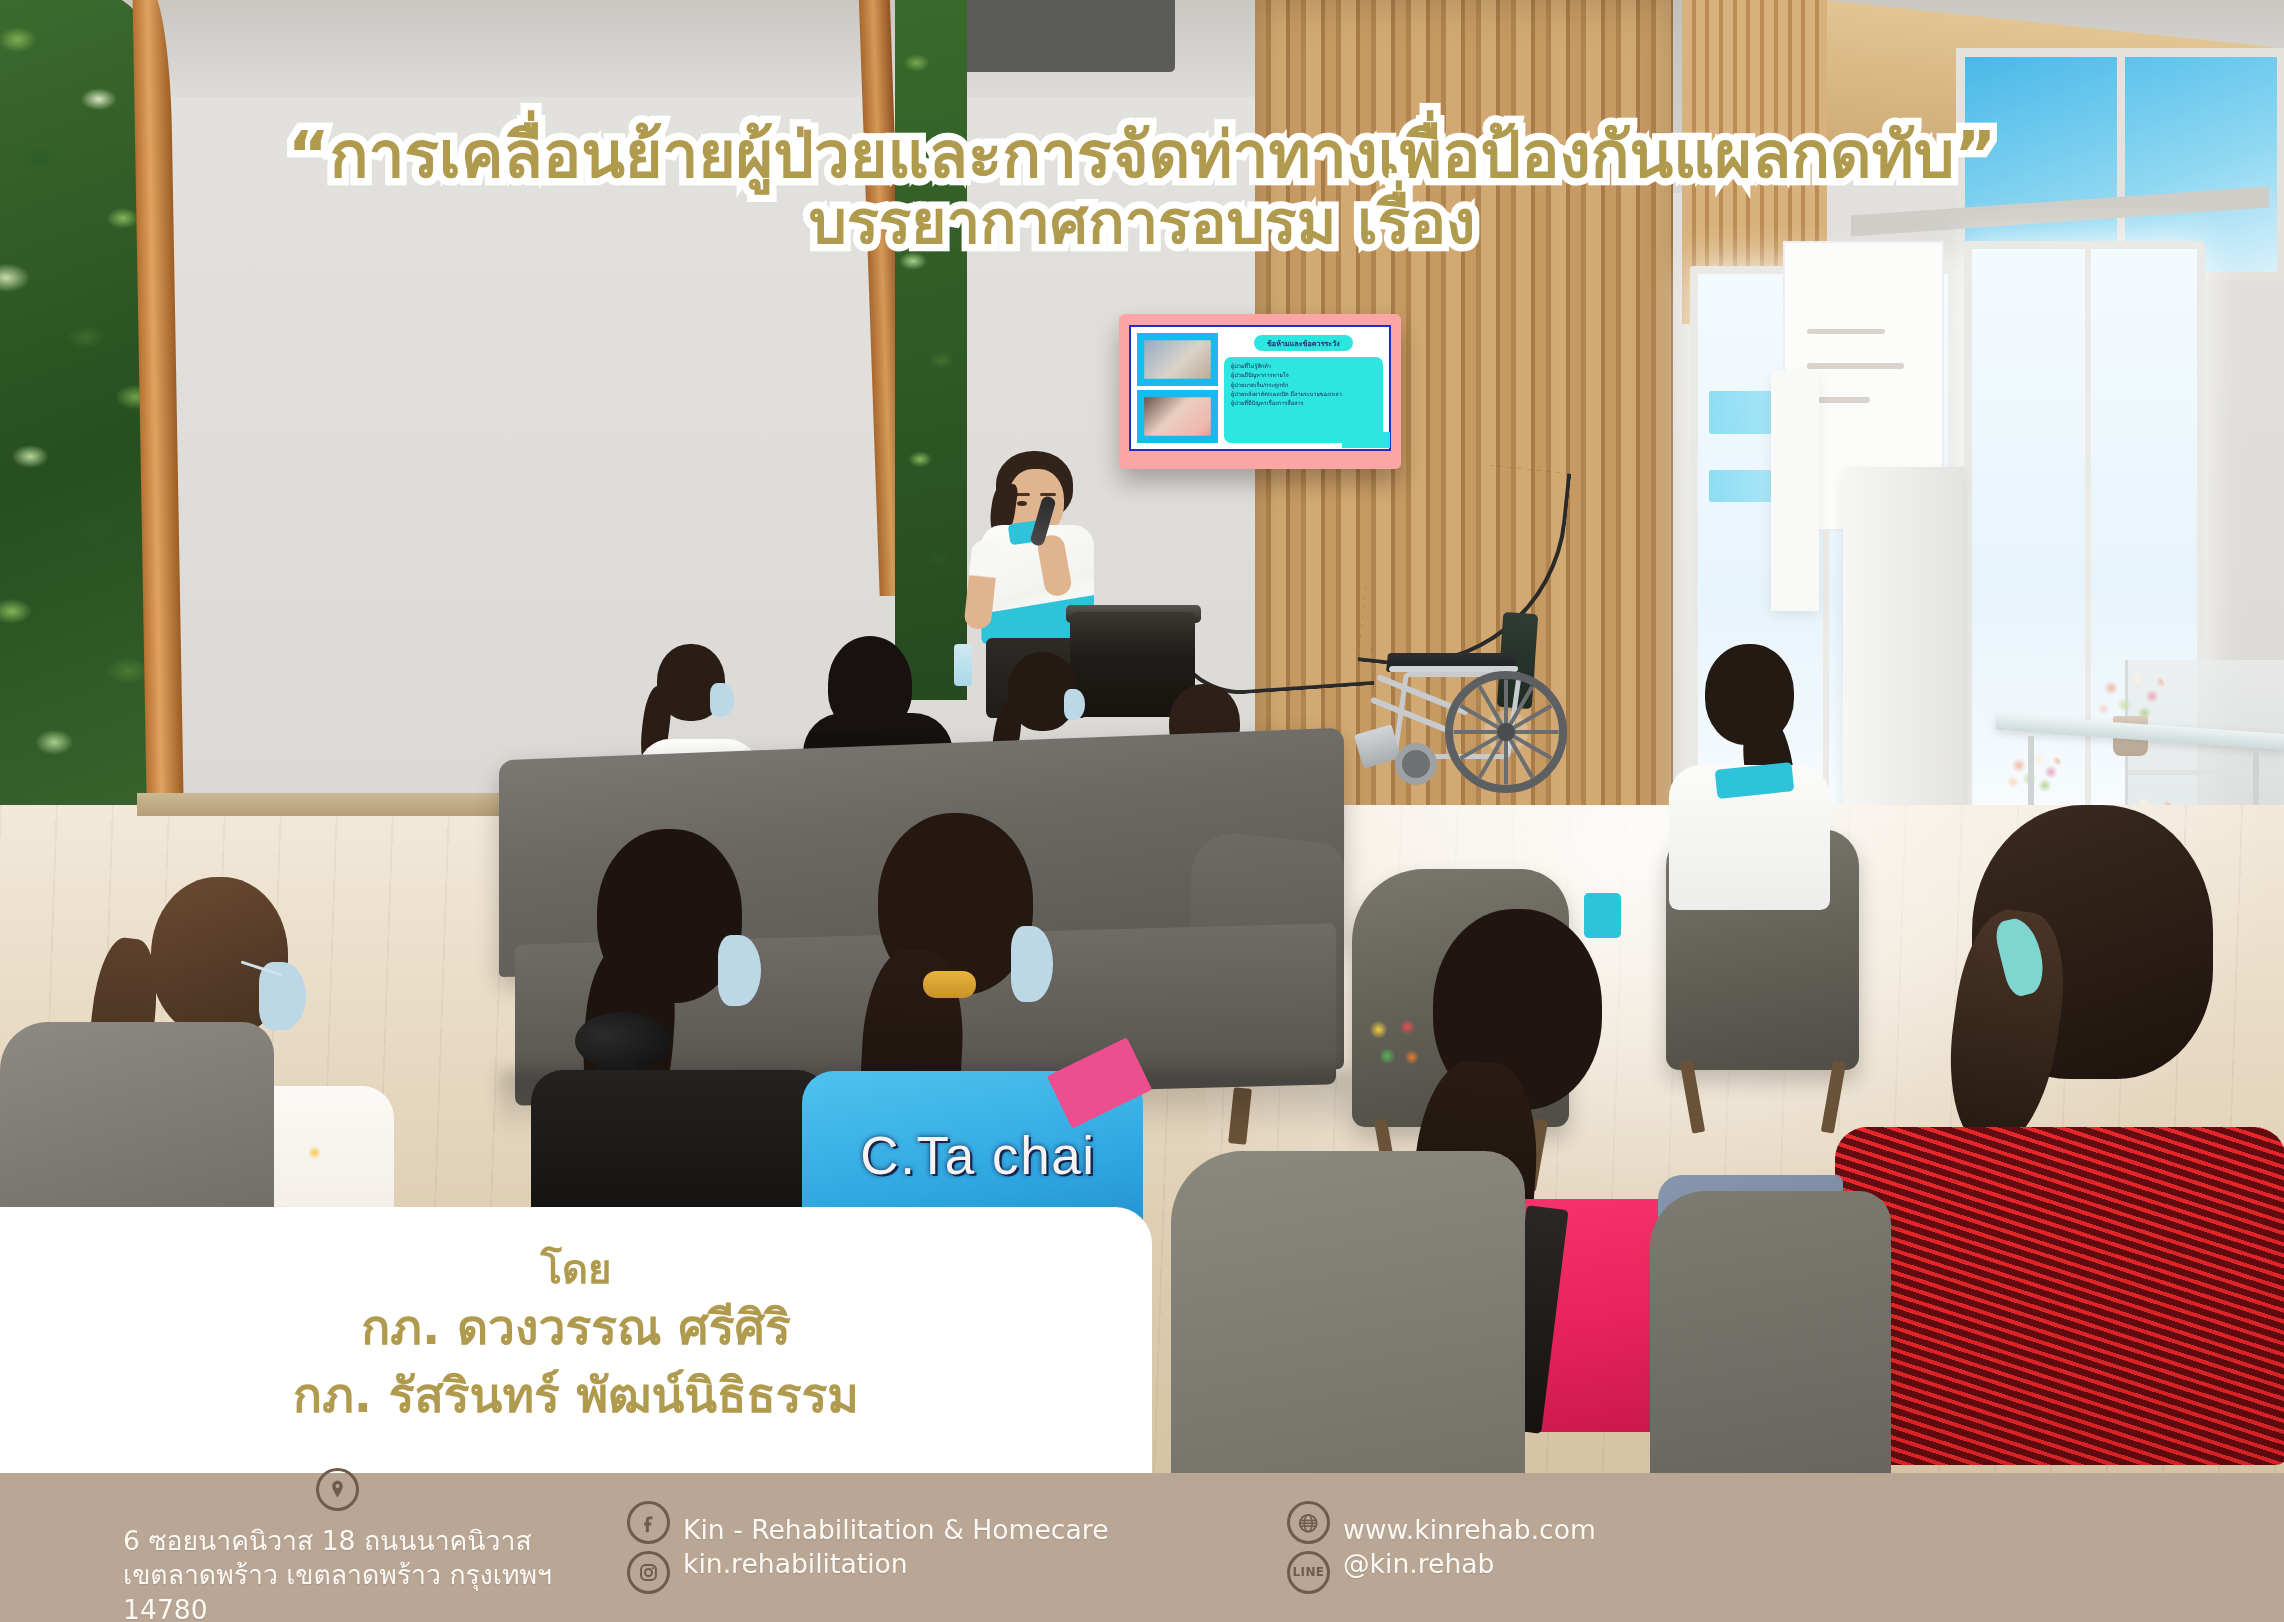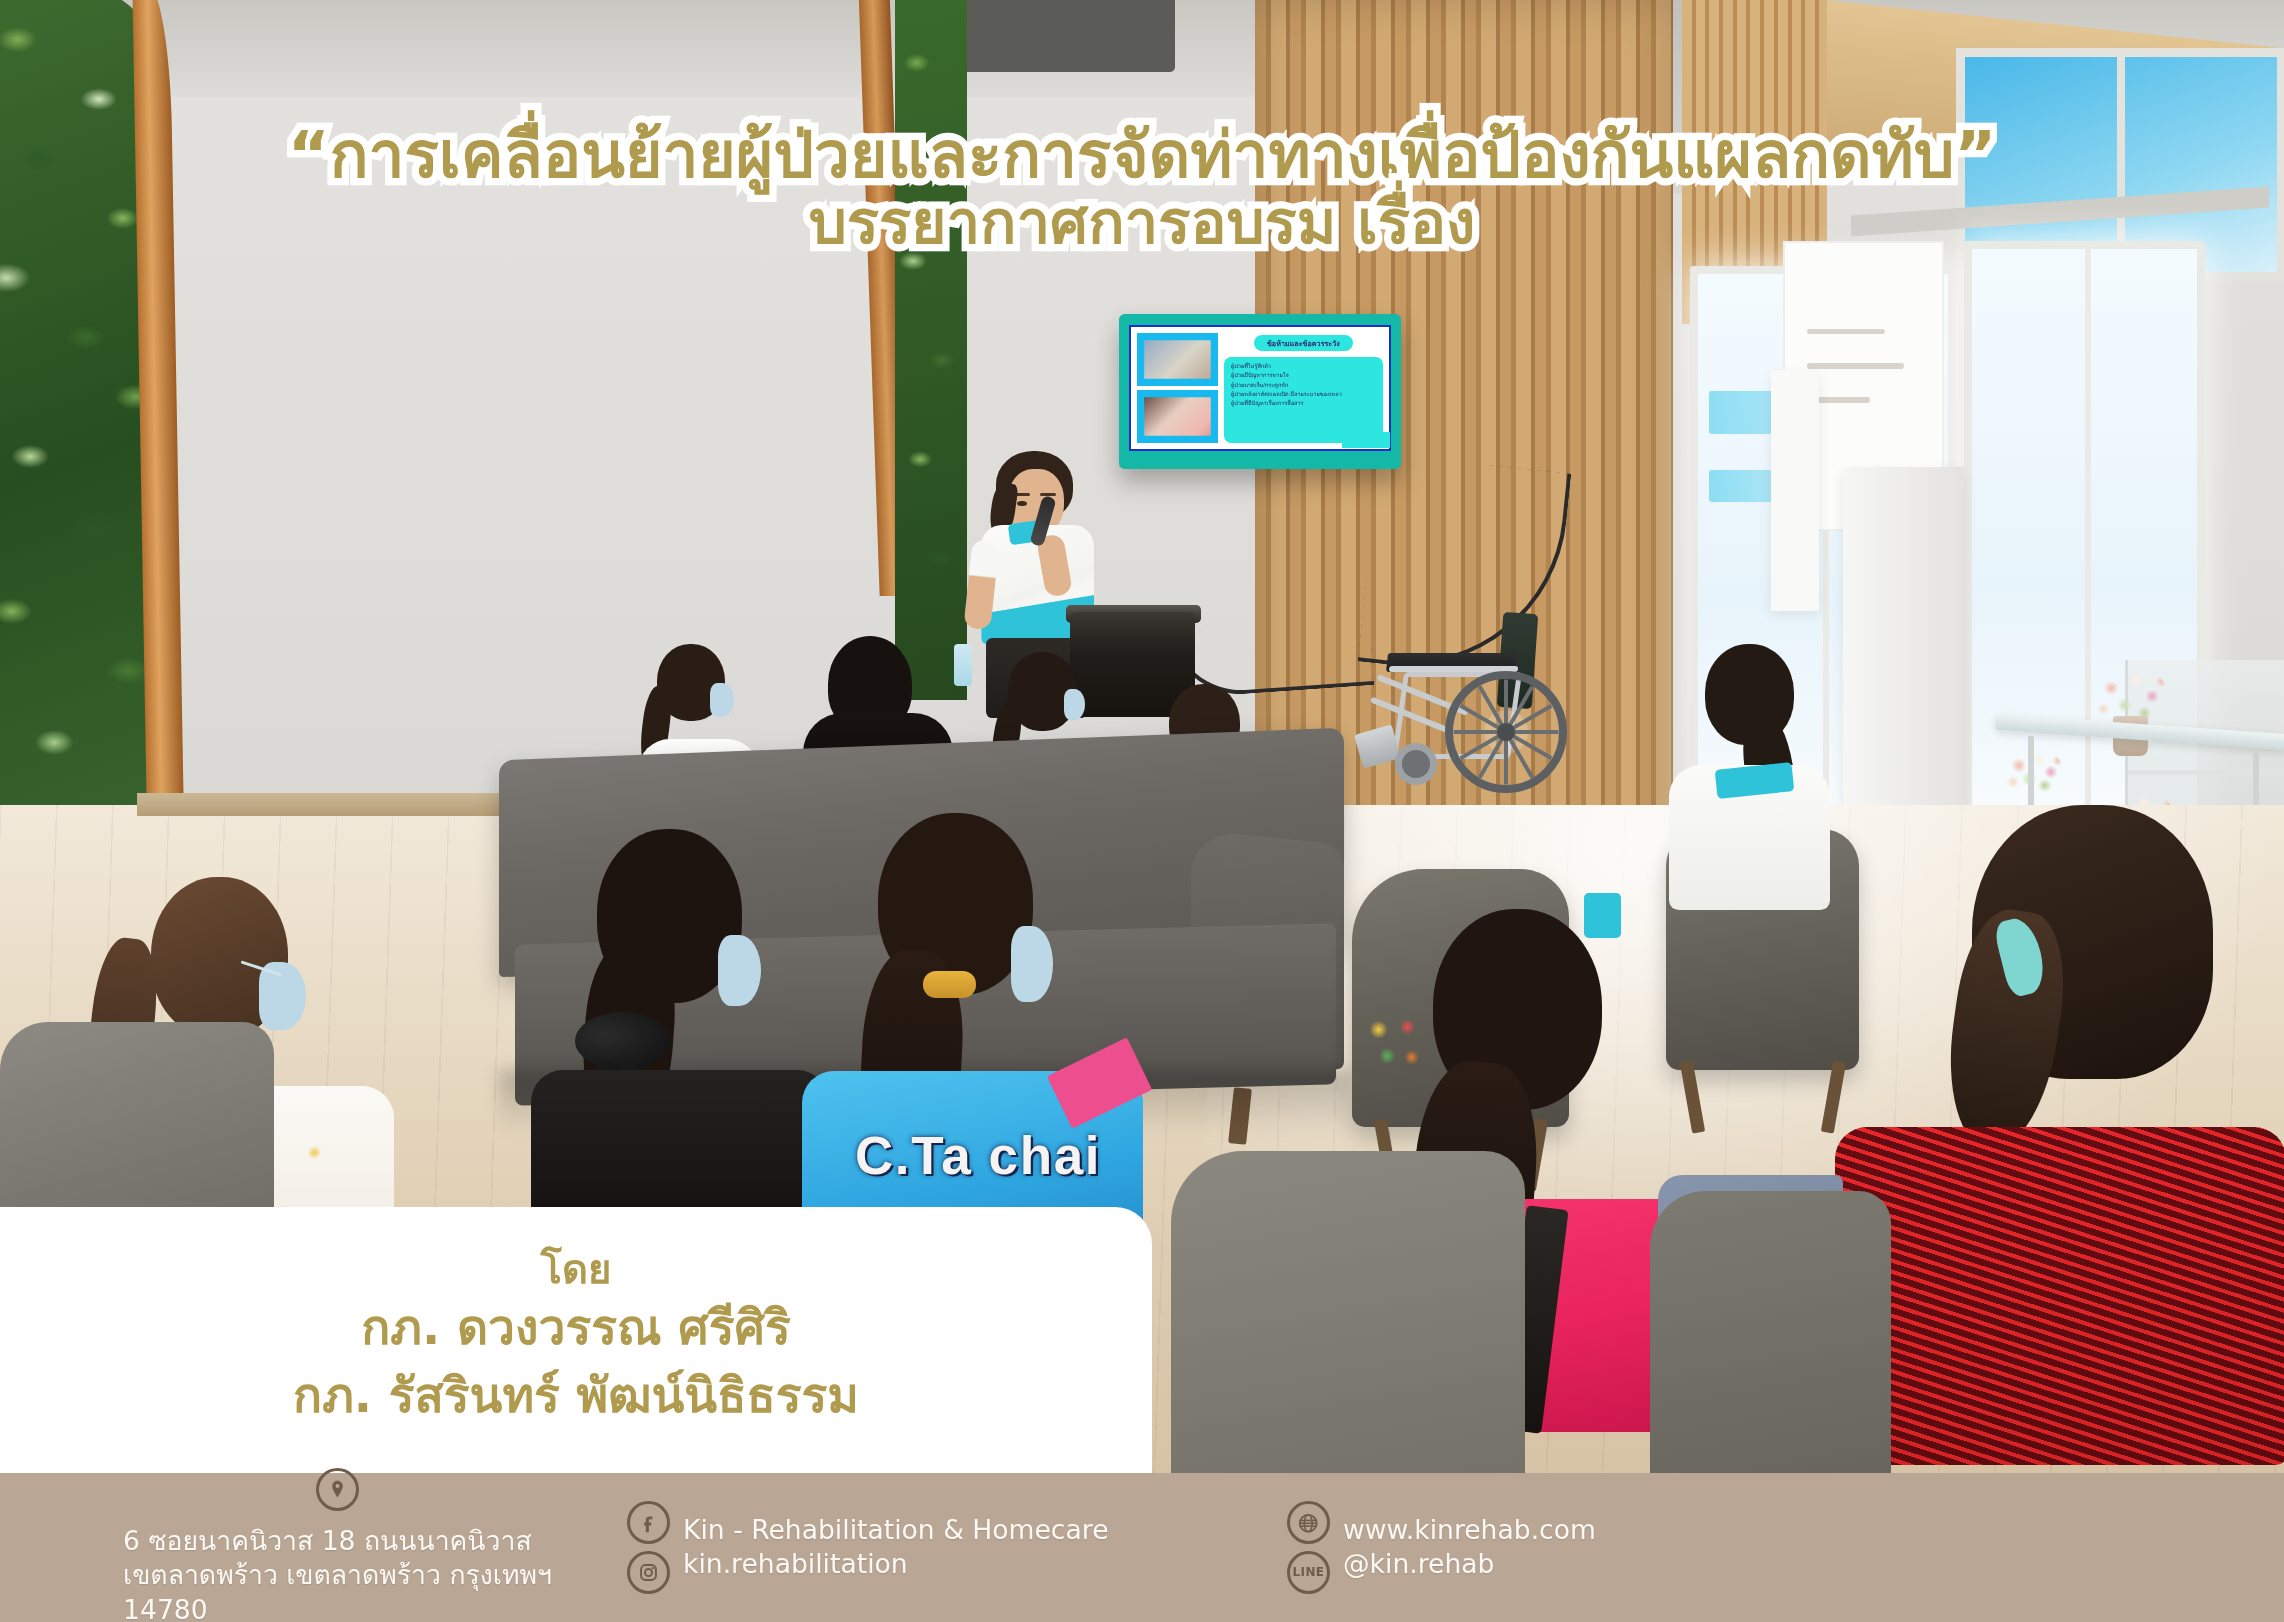--- a/index.html
+++ b/index.html
@@ -206,21 +206,21 @@
     background:radial-gradient(ellipse at 40% 10%, rgba(255,255,255,.85), transparent 70%);
   }
   .baseboard {
     position:absolute; left:137px; top:793px; width:773px; height:22.5px;
     background:linear-gradient(180deg,#cbb894,#b59d76);
   }
 
   
   .tv {
     position:absolute; left:1119px; top:314px; width:282px; height:155px;
-    background:#14b8a6; border-radius:5.6px; padding:10.5px 9.7px 17.7px 9.7px;
+    background:#fca5a5; border-radius:5.6px; padding:10.5px 9.7px 17.7px 9.7px;
     box-shadow:0 13px 24px rgba(0,0,0,.28);
   }
   .tv-screen {
     width:100%; height:100%; background:#ffffff; border:2.4px solid #1d2fc8;
     display:flex; padding:6.4px; gap:5.6px; overflow:hidden;
   }
   .slide-left { width:33%; display:flex; flex-direction:column; gap:4px; }
   .slide-img {
     flex:1; background:#17b9ee;
     box-shadow:inset 0 0 0 3.2px #17b9ee;
@@ -648,21 +648,21 @@
     </div>
 
     <div class="person" style="left:789px;top:813px;width:354px;height:435px;">
       <div class="head" style="left:89px;top:0;width:155px;height:182px;background:#241811;"></div>
       <div class="ponytail" style="left:72px;top:137px;width:100px;height:241px;background:linear-gradient(180deg,#2a1c14,#150f0a);transform:rotate(3deg);"></div>
       <div style="position:absolute;left:134px;top:158px;width:53px;height:27px;background:linear-gradient(180deg,#e8b43c,#c8912a);border-radius:13px;"></div>
       <div class="mask" style="left:222px;top:113px;width:42px;height:76px;"></div>
       <div class="body" style="left:13px;top:258px;width:341px;height:201px;background:linear-gradient(170deg,#4fc3ef 0%,#2fa6e0 55%,#1f86c4 100%);"></div>
       <div style="position:absolute;left:266px;top:241px;width:89px;height:58px;background:#ec4e8e;transform:rotate(-26deg);border-radius:3.2px;"></div>
       <div style="position:absolute;left:32px;top:306px;width:314px;height:72px;display:flex;align-items:center;justify-content:center;
-                  font-family:'Liberation Sans',sans-serif;font-weight:bold;font-size:53px;color:#f6f3f3;
+                  font-family:'Liberation Sans',sans-serif;font-weight:normal;font-size:53px;color:#f6f3f3;
                   text-shadow:0 0 4.8px rgba(20,20,60,.9), 2.4px 2.4px 0 rgba(20,20,60,.85);letter-spacing:1.6px;">C.Ta       chai</div>
     </div>
 
     <div class="person" style="left:1312px;top:909px;width:418px;height:515px;">
       <div class="head" style="left:121px;top:0;width:169px;height:201px;background:#201511;"></div>
       <div class="ponytail" style="left:101px;top:153px;width:121px;height:266px;background:linear-gradient(180deg,#2a1c15,#120c09);transform:rotate(4deg);"></div>
       <div style="position:absolute;left:45px;top:100px;width:72px;height:69px;border-radius:50%;
             background:
               radial-gradient(circle 13px at 30% 30%, #f5cf3f 0%, transparent 70%),
               radial-gradient(circle 11.3px at 70% 26%, #e64f4f 0%, transparent 70%),

